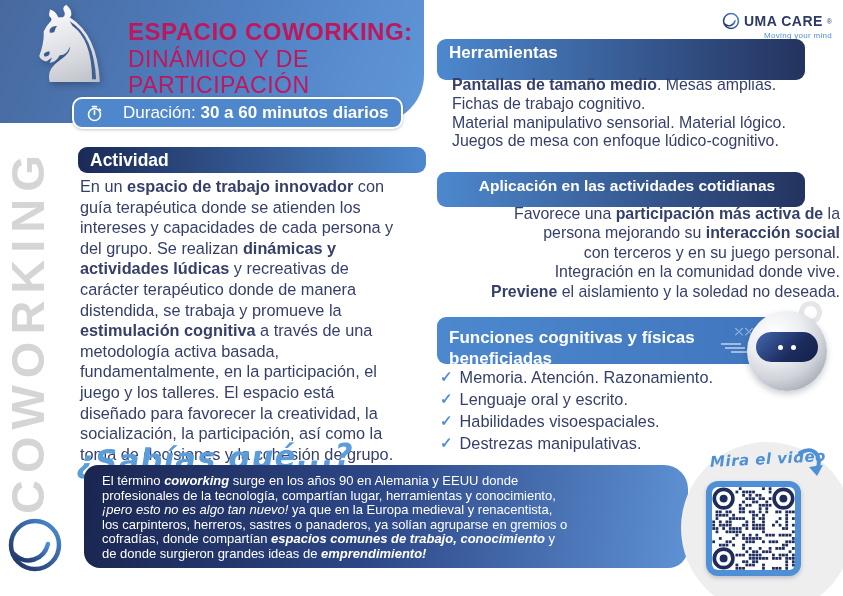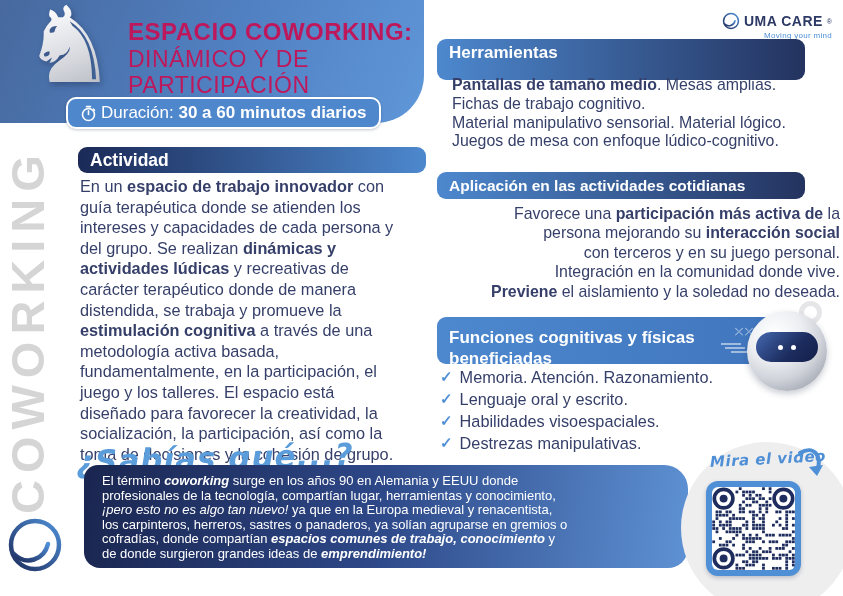--- a/index.html
+++ b/index.html
@@ -11,21 +11,21 @@
     background:linear-gradient(112deg,#47699e 0%,#5181c3 55%,#5f97d9 100%);
     border-radius:0 0 48px 0;}
   .knight{position:absolute;left:22px;top:-10px;font-size:106px;line-height:112px;
     font-family:"DejaVu Sans",sans-serif;
     background:linear-gradient(160deg,#fbfbfd 20%,#d6d8de 60%,#aeb1ba 95%);
     -webkit-background-clip:text;background-clip:text;color:transparent;
     filter:drop-shadow(2px 3px 3px rgba(20,30,60,.35));}
   .title{position:absolute;left:128px;top:18px;color:#be185d;letter-spacing:.5px;}
   .title .t1{font-size:24px;font-weight:700;line-height:28px;}
   .title .t2{font-size:23px;font-weight:400;line-height:26px;}
-  .duration{position:absolute;left:66px;top:97px;display:flex;align-items:center;gap:4px;
+  .duration{position:absolute;left:72px;top:97px;display:flex;align-items:center;gap:20px;
     background:#4e87cb;border:2px solid #fff;border-radius:10px;padding:4px 12px;
     color:#fff;font-size:17px;box-shadow:0 1px 3px rgba(20,30,60,.25);}
   .duration b{font-weight:700;}
 
   
   .brand{position:absolute;left:712px;top:12px;width:120px;text-align:right;}
   .brand-row{display:flex;align-items:center;justify-content:flex-end;gap:4px;}
   .brand-name{font-size:14px;font-weight:700;color:#2e3a66;letter-spacing:.5px;}
   .brand-reg{font-size:7px;color:#2e3a66;vertical-align:super;}
   .brand-tagline{font-size:8px;color:#4e8fd6;margin-top:1px;letter-spacing:.3px;}
@@ -42,21 +42,21 @@
   .bar-dark-right{background:linear-gradient(90deg,#4d88ce 0%,#24335f 100%);}
   .bar-blue{background:linear-gradient(90deg,#4d88ce 0%,#3f74bc 100%);}
 
   .activity-bar{left:78px;top:147px;width:348px;height:26px;font-size:17.5px;line-height:26px;}
   .activity-text{position:absolute;left:80px;top:176px;width:360px;
     font-size:16.3px;line-height:20.6px;}
 
   .herr-bar{left:437px;top:39px;width:368px;height:41px;font-size:17px;line-height:27px;}
   .herr-text{position:absolute;left:452px;top:76px;width:388px;font-size:15.9px;line-height:18.8px;}
 
-  .apl-bar{left:437px;top:172px;width:368px;height:27px;font-size:15.5px;line-height:27px;}
+  .apl-bar{left:437px;top:172px;width:368px;height:35px;font-size:15.5px;line-height:27px;text-align:center;}
   .apl-text{position:absolute;left:452px;top:204px;width:388px;font-size:15.9px;line-height:19.4px;text-align:right;}
 
   .fun-bar{left:437px;top:317px;width:368px;height:47px;font-size:17px;line-height:21px;
     padding-top:10px;}
   .bar-deco{position:absolute;right:40px;top:4px;color:rgba(255,255,255,.55);
     font-size:10px;letter-spacing:2px;}
   .bar-deco2{position:absolute;right:52px;bottom:6px;width:34px;}
 
   .fun-list{position:absolute;left:440px;top:366px;font-size:16.3px;}
   .fun-item{height:22px;line-height:22px;display:flex;align-items:center;}

